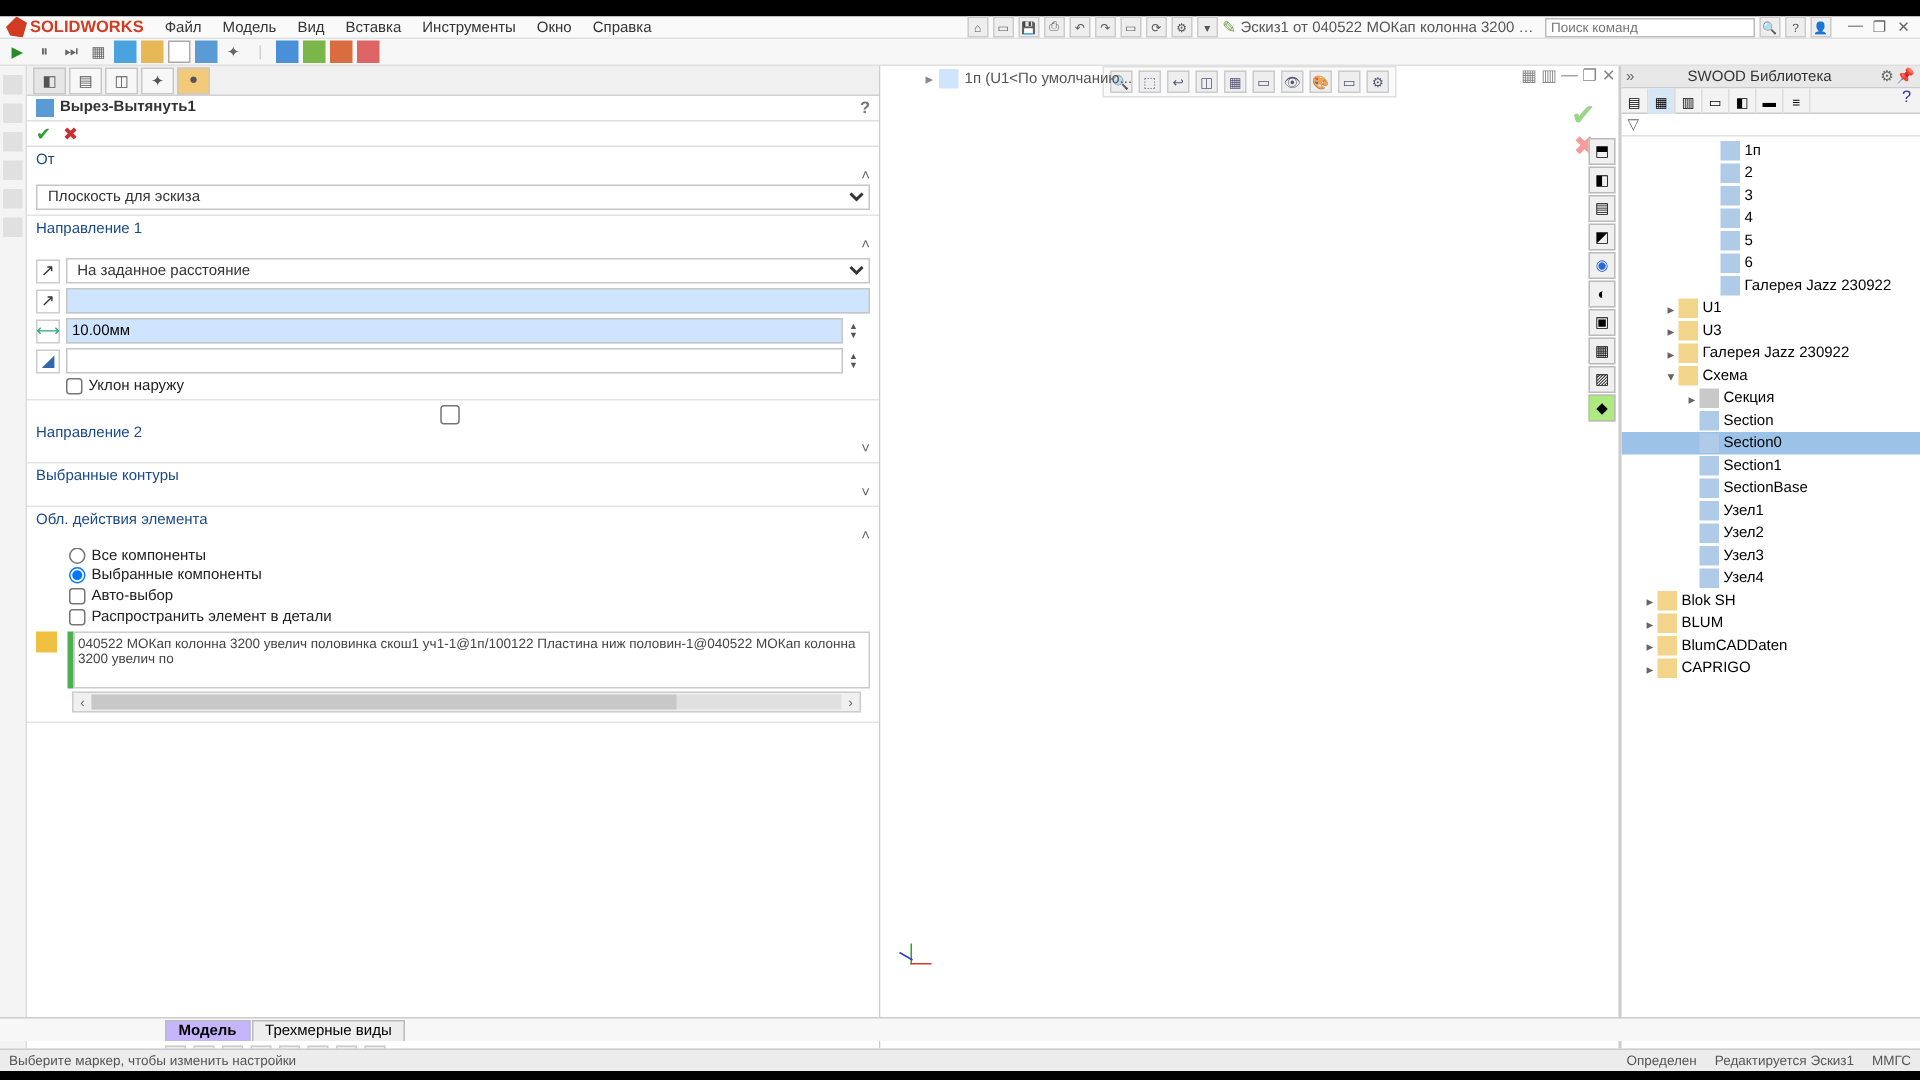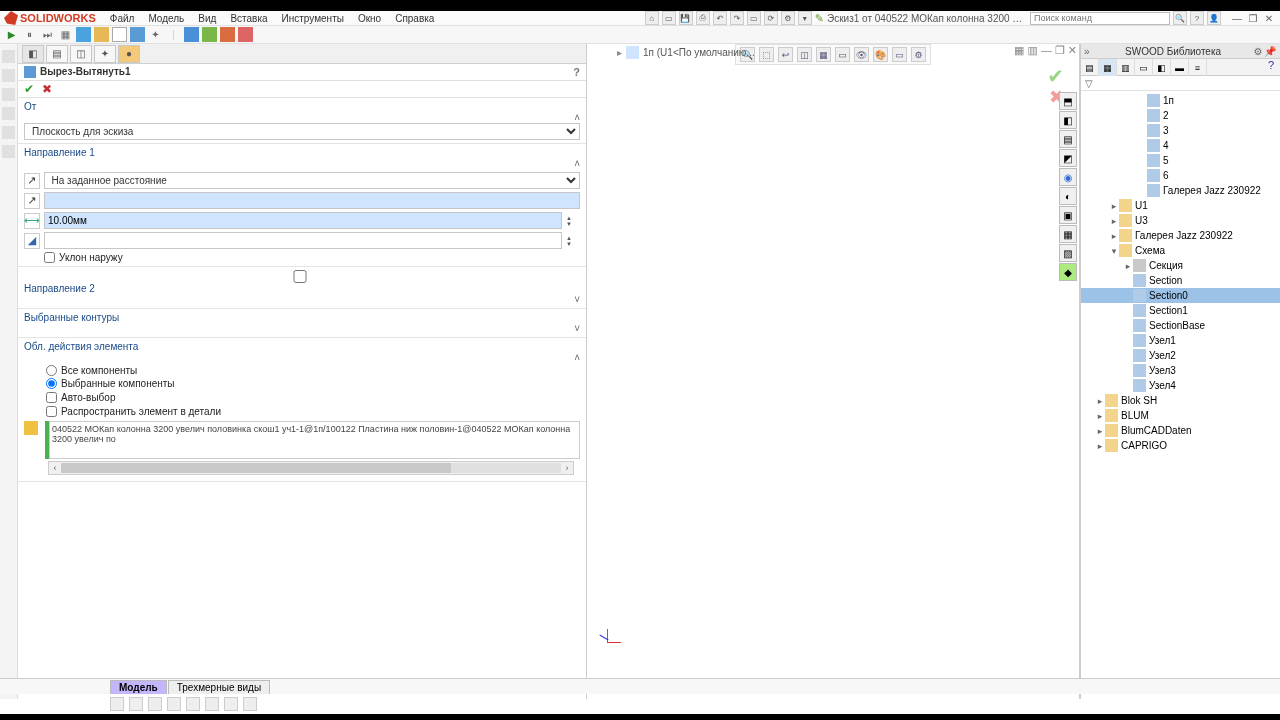--- a/index.html
+++ b/index.html
@@ -507,13 +507,21 @@
     <div class="bb"></div>
     <div class="bb"></div>
     <div class="bb"></div>
     <div class="bb"></div>
     <div class="bb"></div>
     <div class="bb"></div>
     <div class="bb"></div>
     <div class="bb"></div>
   </div>
 
+  <div class="statusbar">
+    <span>Выберите маркер, чтобы изменить настройки</span>
+    <div class="sr">
+      <span>Определен</span>
+      <span>Редактируется Эскиз1</span>
+      <span>ММГС</span>
+    </div>
+  </div>
 </div>
 
 </body></html>

